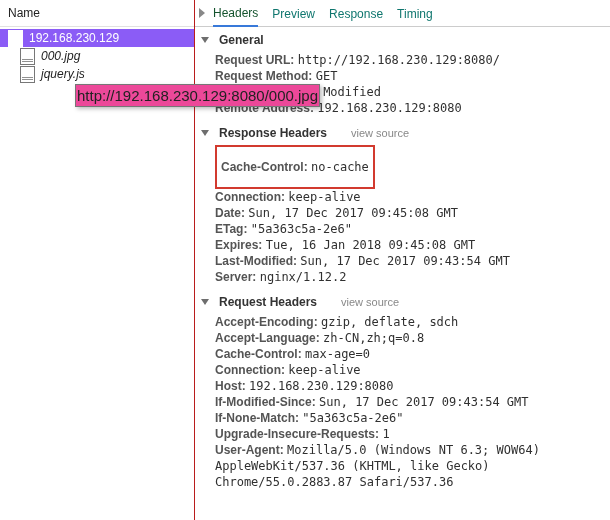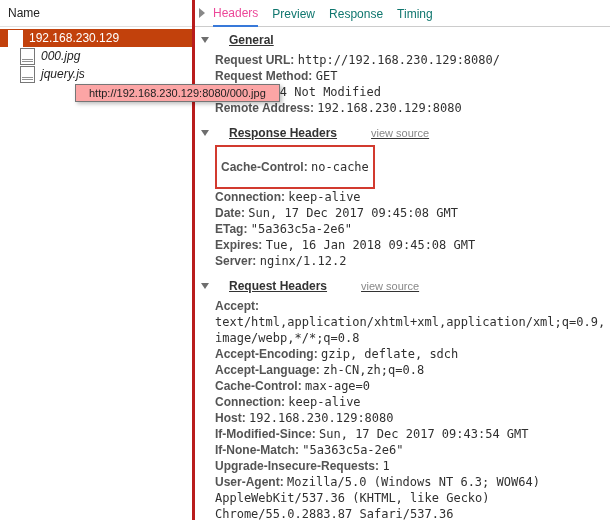--- a/index.html
+++ b/index.html
@@ -13,21 +13,21 @@
     color: #222;
     overflow: hidden;
   }
   .app {
     display: flex;
     width: 100%;
     height: 100%;
   }
   .left-panel {
     width: 195px;
-    border-right: 3px solid #b91c1c;
+    border-right: 1px solid #b91c1c;
     box-sizing: border-box;
     position: relative;
   }
   .left-header {
     height: 26px;
     line-height: 26px;
     padding-left: 8px;
     border-bottom: 1px solid #e1e1e1;
     font-size: 12px;
     color: #222;
@@ -35,21 +35,21 @@
   .file-list { padding-top: 2px; }
   .file-row {
     display: flex;
     align-items: center;
     height: 18px;
     padding-left: 8px;
     gap: 6px;
     font-size: 12px;
   }
   .file-row.selected {
-    background: #c2410c;
+    background: #8b5cf6;
     color: #fff;
   }
   .file-row.indent1 { padding-left: 20px; font-style: italic; }
   .doc-icon {
     width: 13px;
     height: 15px;
     background: #fff;
     border: 1px solid #777;
     position: relative;
     flex: 0 0 auto;
@@ -63,24 +63,24 @@
     right: 1px;
     height: 4px;
     background: repeating-linear-gradient(
       to bottom, currentColor 0, currentColor 1px, transparent 1px, transparent 2px);
     opacity: 0.5;
   }
   .tooltip {
     position: absolute;
     left: 75px;
     top: 84px;
-    background: #fca5a5;
+    background: #ec4899;
     border: 1px solid #767676;
-    padding: 2px 13px;
-    font-size: 11px;
+    padding: 2px 1px;
+    font-size: 15px;
     color: #222;
     box-shadow: 2px 2px 4px rgba(0,0,0,0.25);
     white-space: nowrap;
     z-index: 10;
   }
   .right-panel {
     flex: 1;
     display: flex;
     flex-direction: column;
     overflow: hidden;
@@ -94,42 +94,41 @@
     gap: 14px;
   }
   .tab {
     font-size: 12px;
     color: #0f766e;
     height: 25px;
     line-height: 27px;
     cursor: default;
   }
   .tab.active {
-    color: #ec4899;
+    color: #14532d;
     border-bottom: 2px solid #3879d9;
   }
   .scroll-area {
     flex: 1;
     overflow-y: auto;
     overflow-x: hidden;
     padding: 6px 4px 10px 6px;
     position: relative;
   }
   .section {
     margin-bottom: 10px;
   }
   .section-title {
     display: flex;
     align-items: center;
-    gap: 18px;
+    gap: 8px;
     font-size: 12px;
     font-weight: bold;
     color: #333;
     margin-bottom: 5px;
-    text-decoration: underline;
   }
   .disclosure {
     width: 0; height: 0;
     border-left: 4px solid transparent;
     border-right: 4px solid transparent;
     border-top: 6px solid #6e6e6e;
     margin-right: 2px;
   }
   .view-source {
     font-weight: normal;
@@ -221,30 +220,30 @@
         <div class="section-title">
           <span class="disclosure"></span>
           <span>Response Headers</span>
           <span class="view-source">view source</span>
         </div>
         <div class="kv-row"><span class="hl"><span class="k">Cache-Control:</span> <span class="v">no-cache</span></span></div>
         <div class="kv-row"><span class="k">Connection:</span> <span class="v">keep-alive</span></div>
         <div class="kv-row"><span class="k">Date:</span> <span class="v">Sun, 17 Dec 2017 09:45:08 GMT</span></div>
         <div class="kv-row"><span class="k">ETag:</span> <span class="v">"5a363c5a-2e6"</span></div>
         <div class="kv-row"><span class="k">Expires:</span> <span class="v">Tue, 16 Jan 2018 09:45:08 GMT</span></div>
+        <div class="kv-row"><span class="k">Last-Modified:</span> <span class="v">Sun, 17 Dec 2017 09:43:54 GMT</span></div>
         <div class="kv-row"><span class="k">Server:</span> <span class="v">nginx/1.12.2</span></div>
       </div>
 
       <div class="section">
         <div class="section-title">
           <span class="disclosure"></span>
           <span>Request Headers</span>
           <span class="view-source">view source</span>
         </div>
-        <div class="kv-row"><span class="k">Accept:</span> <span class="v">text/html,application/xhtml+xml,application/xml;q=0.9,image/webp,*/*;q=0.8</span></div>
         <div class="kv-row"><span class="k">Accept-Encoding:</span> <span class="v">gzip, deflate, sdch</span></div>
         <div class="kv-row"><span class="k">Accept-Language:</span> <span class="v">zh-CN,zh;q=0.8</span></div>
         <div class="kv-row"><span class="k">Cache-Control:</span> <span class="v">max-age=0</span></div>
         <div class="kv-row"><span class="k">Connection:</span> <span class="v">keep-alive</span></div>
         <div class="kv-row"><span class="k">Host:</span> <span class="v">192.168.230.129:8080</span></div>
         <div class="kv-row"><span class="k">If-Modified-Since:</span> <span class="v">Sun, 17 Dec 2017 09:43:54 GMT</span></div>
         <div class="kv-row"><span class="k">If-None-Match:</span> <span class="v">"5a363c5a-2e6"</span></div>
         <div class="kv-row"><span class="k">Upgrade-Insecure-Requests:</span> <span class="v">1</span></div>
         <div class="kv-row"><span class="k">User-Agent:</span> <span class="v">Mozilla/5.0 (Windows NT 6.3; WOW64) AppleWebKit/537.36 (KHTML, like Gecko) Chrome/55.0.2883.87 Safari/537.36</span></div>
       </div>

